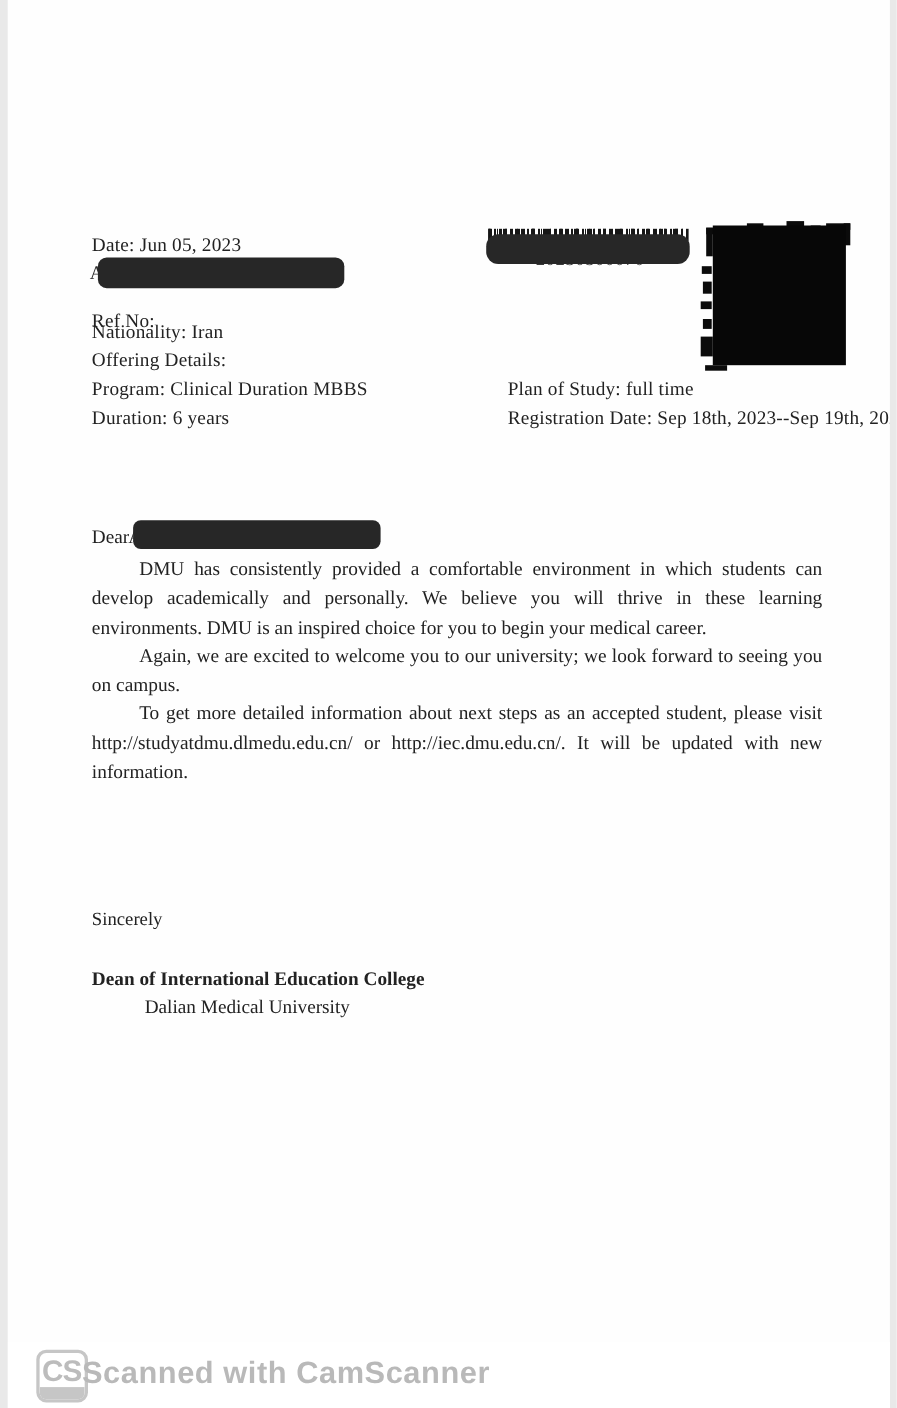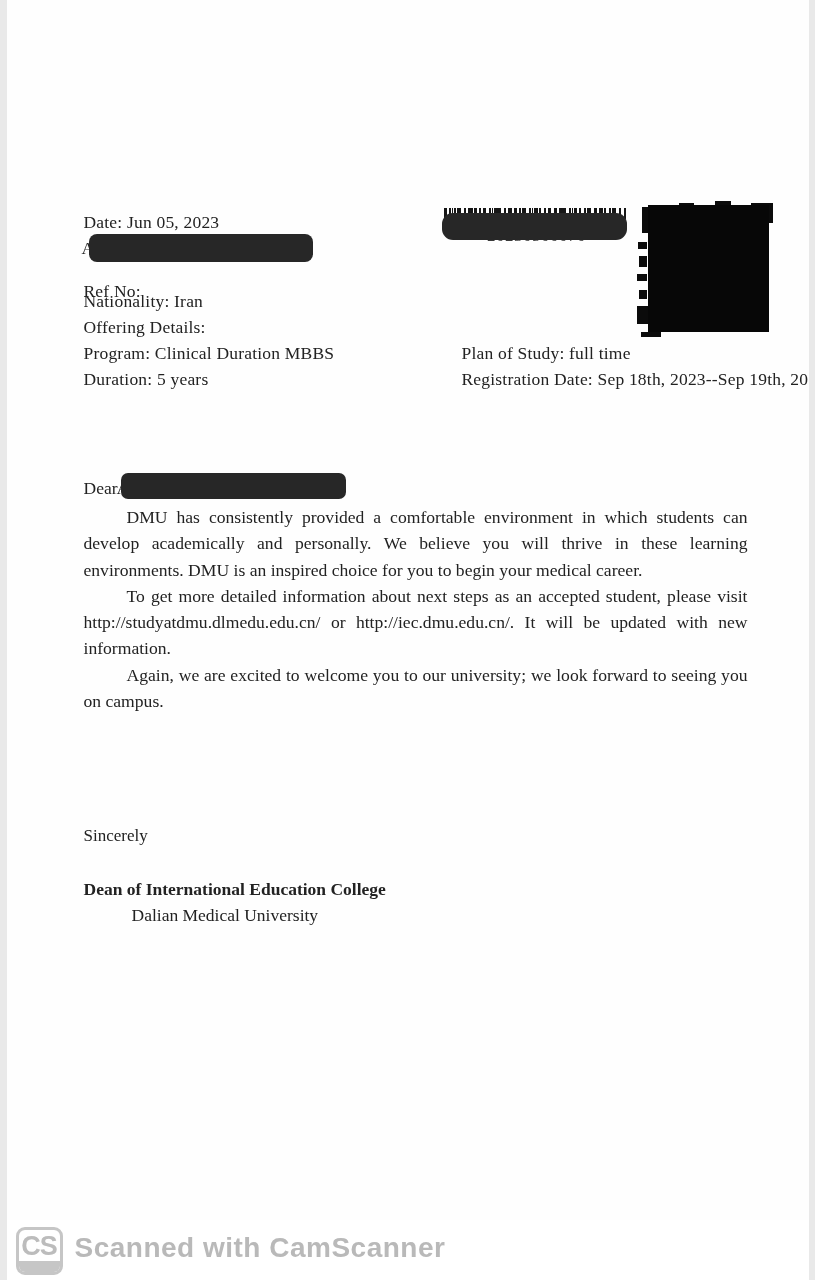--- a/index.html
+++ b/index.html
@@ -92,21 +92,21 @@
   .body-block p { text-indent: 43px; margin: 0; }
   .closing   { position: absolute; left: 77px; top: 826px; font-size: 17px; color: #222; }
   .sig-line1 { position: absolute; left: 77px; top: 879px; font-size: 17.5px; color: #222; font-weight: bold; }
   .sig-line2 { position: absolute; left: 77px; top: 905px; font-size: 17.5px; color: #222; margin-left: 48px; }
   
   .footer {
     position: absolute; left: 0; bottom: 0; width: 100%; height: 60px;
     background: #ffffff;
   }
   .cs-logo {
-    position: absolute; left: 9px; top: 7px; width: 47px; height: 48px;
+    position: absolute; left: 26px; top: 7px; width: 47px; height: 48px;
     border: 3px solid #c6c6c6; border-radius: 9px;
     background: #ffffff; overflow: hidden;
   }
   .cs-logo .cs-letters {
     position: absolute; left: 0; top: 1px; width: 100%; text-align: center;
     font-family: "Liberation Sans", sans-serif; font-weight: bold;
     font-size: 27px; color: #bcbcbc; letter-spacing: -1px;
   }
   .cs-logo .cs-band {
     position: absolute; left: 0; bottom: 0; width: 100%; height: 11px;
@@ -124,21 +124,21 @@
 <div class="page">
   <div class="scan-edge"></div>
 
   <div class="info-line l-date">Date: Jun 05, 2023</div>
   <span class="name-fragment">A</span>
   <div class="redaction redact-name"></div>
   <div class="info-line l-refno">Ref No:</div>
   <div class="info-line l-nationality">Nationality: Iran</div>
   <div class="info-line l-offering">Offering Details:</div>
   <div class="info-line l-program">Program: Clinical Duration MBBS</div>
-  <div class="info-line l-duration">Duration: 5 years</div>
+  <div class="info-line l-duration">Duration: 6 years</div>
   <div class="info-line l-plan">Plan of Study: full time</div>
   <div class="info-line l-regdate">Registration Date: Sep 18th, 2023--Sep 19th, 2023</div>
 
   <div class="barcode-fringe"></div>
   <div class="redaction redact-barcode"></div>
   <div class="barcode-number">20230500070</div>
 
   <div class="qr-wrap">
     <div class="qr-corner-tl"></div>
     <div class="qr-corner-tr"></div>
@@ -154,22 +154,22 @@
     <div class="frag" style="left:2px;  top:112px;width:11px; height:18px;"></div>
     <div class="qr-main"></div>
   </div>
 
   <div class="salutation">Dear</div>
   <span class="salutation-fragment">A</span>
   <div class="redaction redact-dear"></div>
 
   <div class="body-block">
     <p>DMU has consistently provided a comfortable environment in which students can develop academically and personally. We believe you will thrive in these learning environments. DMU is an inspired choice for you to begin your medical career.</p>
+    <p>Again, we are excited to welcome you to our university; we look forward to seeing you on campus.</p>
     <p>To get more detailed information about next steps as an accepted student, please visit http://studyatdmu.dlmedu.edu.cn/ or http://iec.dmu.edu.cn/. It will be updated with new information.</p>
-    <p>Again, we are excited to welcome you to our university; we look forward to seeing you on campus.</p>
   </div>
 
   <div class="closing">Sincerely</div>
   <div class="sig-line1">Dean of International Education College</div>
   <div class="sig-line2">Dalian Medical University</div>
 
   <div class="footer">
     <div class="cs-logo">
       <div class="cs-letters">CS</div>
       <div class="cs-band"></div>

